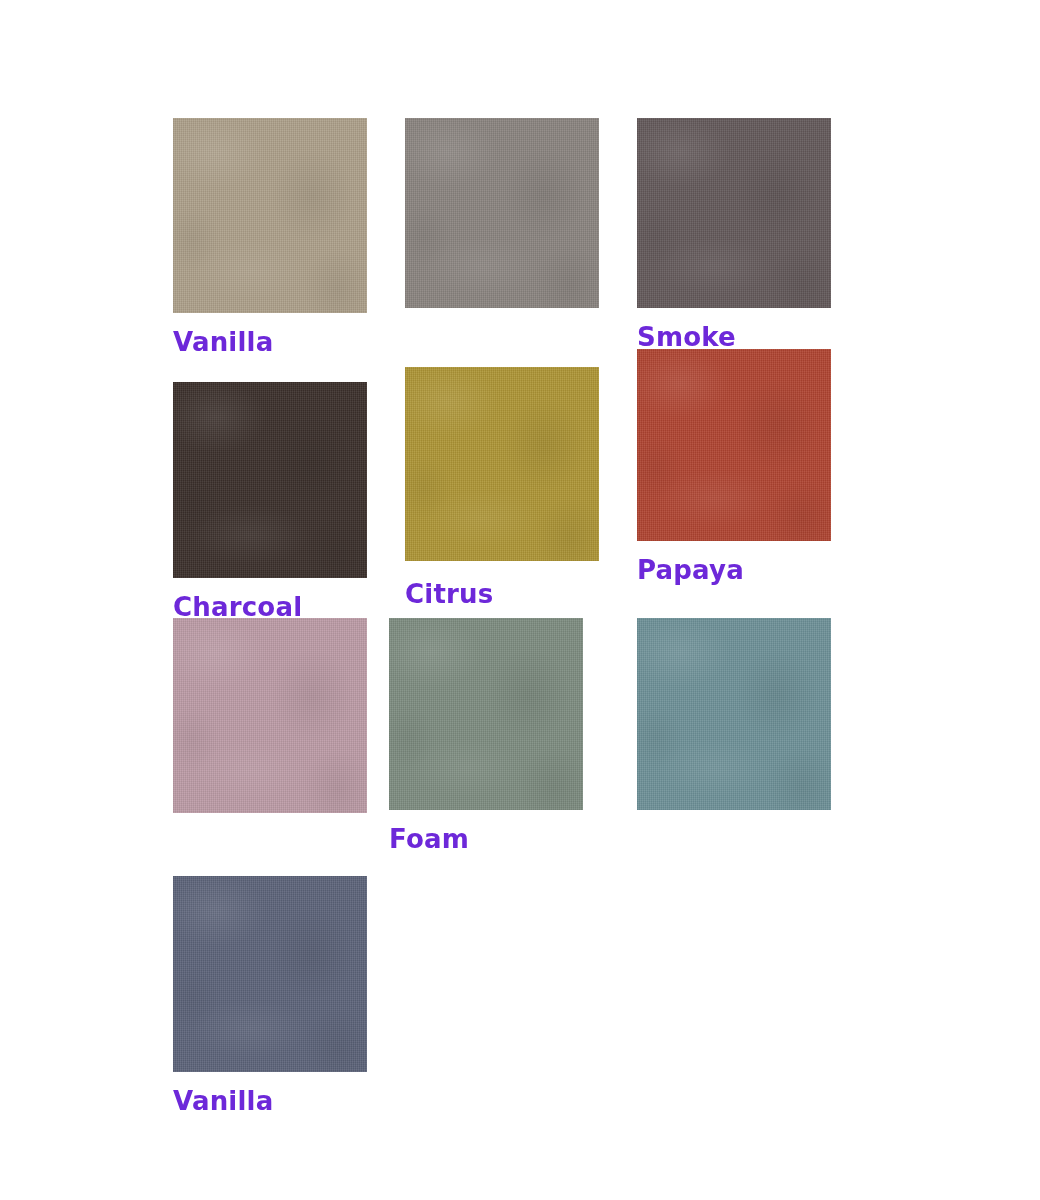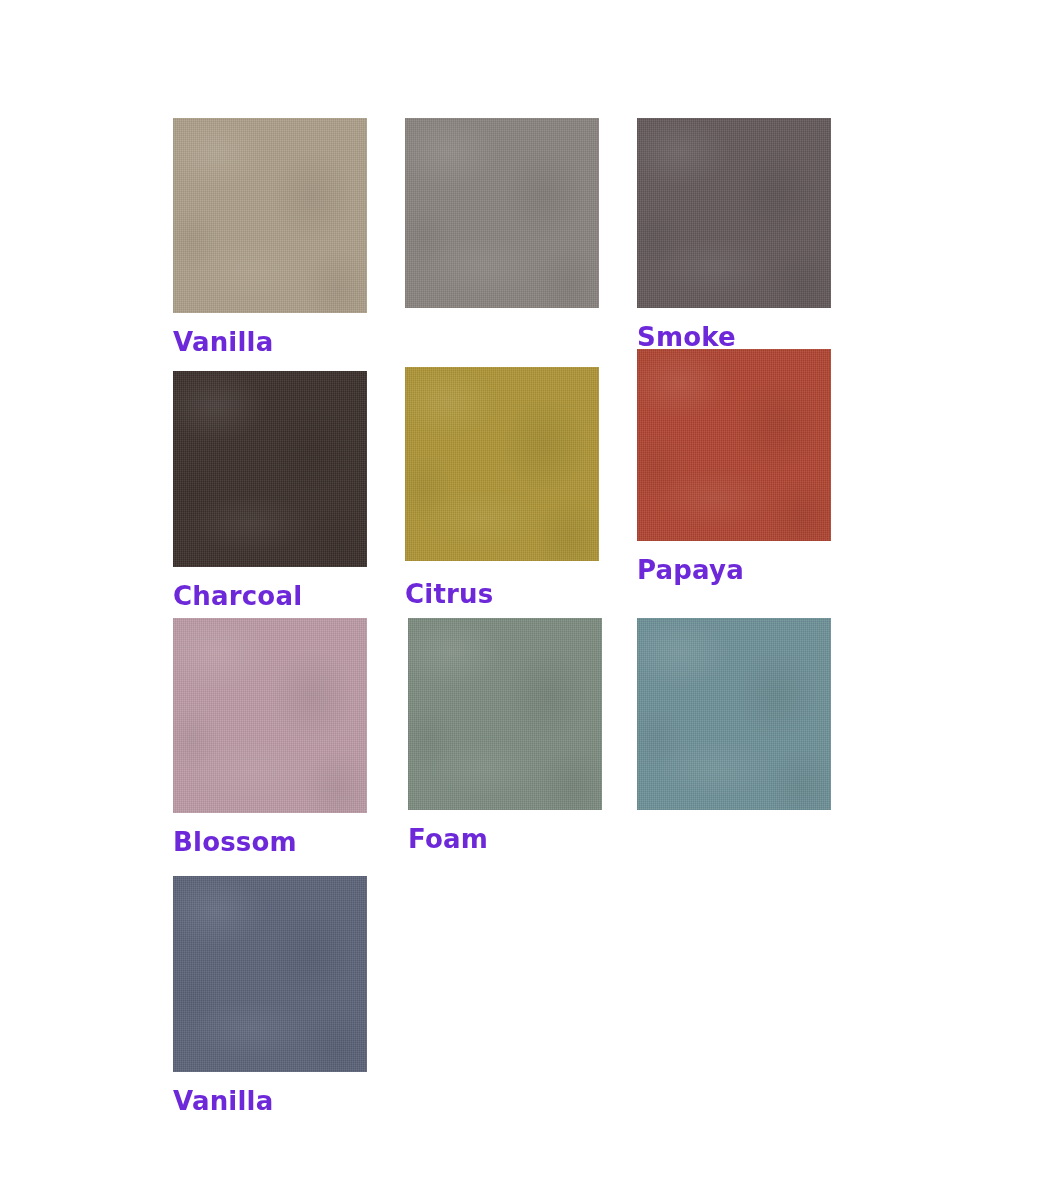--- a/index.html
+++ b/index.html
@@ -96,37 +96,36 @@
         <div class="swatch-chip" title="Vanilla" style="width: 194px; height: 195px; background-color: rgb(173, 160, 138);"></div>
         <span class="swatch-label" style="margin-top: 16px;">Vanilla</span>
       </div>
       <div class="swatch-cell" style="position: absolute; left: 232px; top: 0px;">
         <div class="swatch-chip" title="Smoke" style="width: 194px; height: 190px; background-color: rgb(138, 132, 127);"></div>
       </div>
       <div class="swatch-cell" style="position: absolute; left: 464px; top: 0px;">
         <div class="swatch-chip" title="Iron" style="width: 194px; height: 190px; background-color: rgb(99, 89, 90);"></div>
         <span class="swatch-label" style="margin-top: 16px;">Smoke</span>
       </div>
-      <div class="swatch-cell" style="position: absolute; left: 0px; top: 253px;">
+      <div class="swatch-cell" style="position: absolute; left: 0px; top: 264px;">
         <div class="swatch-chip" title="Charcoal" style="width: 194px; height: 196px; background-color: rgb(59, 47, 43);"></div>
         <span class="swatch-label" style="margin-top: 16px;">Charcoal</span>
       </div>
       <div class="swatch-cell" style="position: absolute; left: 232px; top: 249px;">
         <div class="swatch-chip" title="Citrus" style="width: 194px; height: 194px; background-color: rgb(174, 149, 53);"></div>
         <span class="swatch-label" style="margin-top: 20px;">Citrus</span>
       </div>
       <div class="swatch-cell" style="position: absolute; left: 464px; top: 231px;">
         <div class="swatch-chip" title="Papaya" style="width: 194px; height: 192px; background-color: rgb(176, 68, 49);"></div>
         <span class="swatch-label" style="margin-top: 16px;">Papaya</span>
       </div>
       <div class="swatch-cell" style="position: absolute; left: 0px; top: 500px;">
         <div class="swatch-chip" title="Blossom" style="width: 194px; height: 195px; background-color: rgb(188, 155, 166);"></div>
-        <span class="swatch-label" style="margin-top: 16px;">Blossom</span>
       </div>
-      <div class="swatch-cell" style="position: absolute; left: 235px; top: 500px;">
+      <div class="swatch-cell" style="position: absolute; left: 216px; top: 500px;">
         <div class="swatch-chip" title="Foam" style="width: 194px; height: 192px; background-color: rgb(125, 140, 128);"></div>
         <span class="swatch-label" style="margin-top: 16px;">Foam</span>
       </div>
       <div class="swatch-cell" style="position: absolute; left: 464px; top: 500px;">
         <div class="swatch-chip" title="Aqua" style="width: 194px; height: 192px; background-color: rgb(110, 145, 152);"></div>
       </div>
       <div class="swatch-cell" style="position: absolute; left: 0px; top: 758px;">
         <div class="swatch-chip" title="Marine" style="width: 194px; height: 196px; background-color: rgb(92, 99, 121);"></div>
         <span class="swatch-label" style="margin-top: 16px;">Vanilla</span>
       </div>

